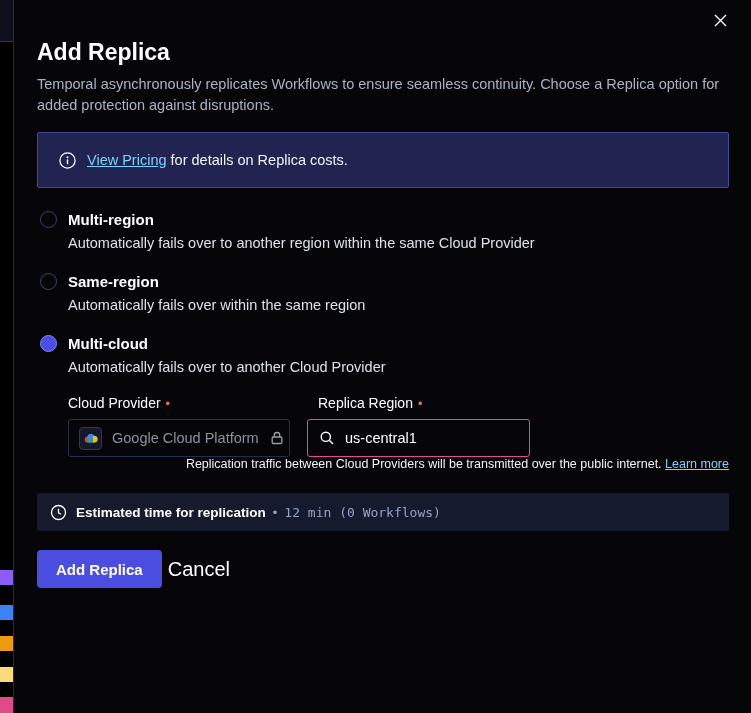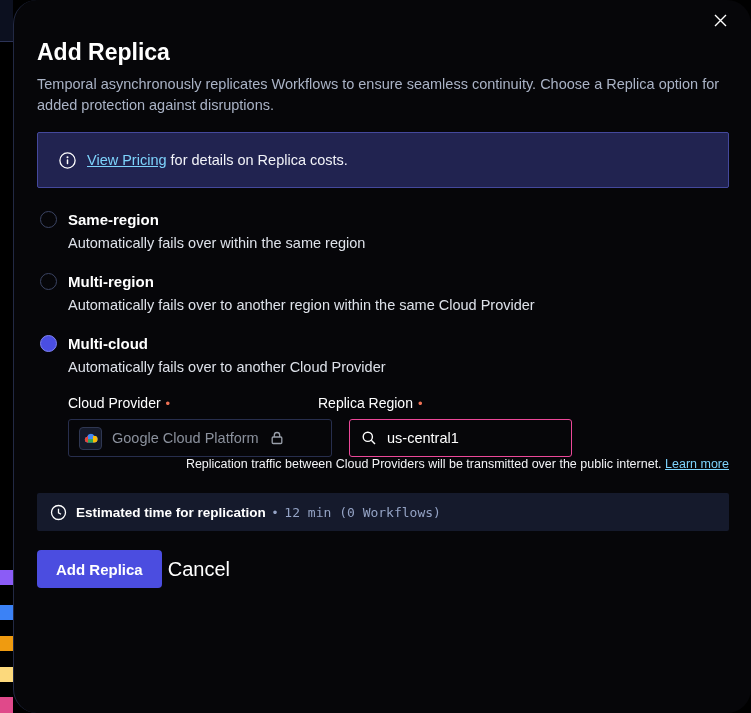--- a/index.html
+++ b/index.html
@@ -15,21 +15,20 @@
   .color-block.b0{top:570px;}
   .color-block.b1{top:605px;}
   .color-block.b2{top:636px;}
   .color-block.b3{top:667px;}
   .color-block.b4{top:697px;height:16px;}
   
   .modal{
     position:absolute;left:13px;top:0;right:0;bottom:0;box-sizing:border-box;
     background:#060609;border-left:1px solid #222944;
     padding:11px 22px 0 23px;
-    border-radius:24px;
   }
   .close-row{display:flex;justify-content:flex-end;height:18px;}
   .close-btn{width:18px;height:18px;background:none;border:none;padding:0;cursor:pointer;display:flex;align-items:center;justify-content:center;}
   .page-title{margin:10px 0 0;font-size:23px;font-weight:bold;color:#fff;}
   .modal-desc{margin-top:8px;font-size:14.5px;line-height:21px;color:#aab3c6;max-width:702px;}
   .pricing-banner{
     margin-top:16px;height:56px;box-sizing:border-box;
     background:#212350;border:1px solid #44489c;border-radius:2px;
     display:flex;align-items:center;padding:0 20px;font-size:14.5px;color:#f2f3f8;
   }
@@ -42,21 +41,21 @@
   .radio.selected{background:#4a4ee2;border-color:#7f83f0;}
   .option-label{font-weight:bold;font-size:15px;margin-left:11px;color:#fff;}
   .option-desc{margin:7px 0 0 31px;font-size:14.5px;color:#dde1e9;}
   .subform{margin-left:31px;margin-top:20px;}
   .field-labels{display:flex;}
   .field-label{font-weight:normal;font-size:14px;color:#fff;width:233px;box-sizing:border-box;}
   .field-label + .field-label{margin-left:17px;width:223px;}
   .req-dot{color:#ee7155;font-size:13px;margin-left:5px;}
   .fields{display:flex;gap:17px;margin-top:8px;}
   .field{height:38px;box-sizing:border-box;display:flex;align-items:center;border-radius:3px;background:transparent;}
-  .field.provider{width:264px;border:1px solid #272e4d;padding:0 10px;}
+  .field.provider{width:222px;border:1px solid #272e4d;padding:0 10px;}
   .gcp-badge{width:21px;height:21px;border-radius:4px;background:#151a2b;border:1px solid #2f3752;display:flex;align-items:center;justify-content:center;flex:0 0 auto;}
   .provider-text{color:#8b919d;font-size:14.5px;margin-left:10px;white-space:nowrap;}
   .lock-wrap{margin-left:10px;display:flex;}
   .field.region{width:223px;border:1px solid #ec4899;padding:0 11px;cursor:text;}
   .region-input{background:none;border:none;outline:none;color:#fff;font-size:14.5px;margin-left:8px;width:160px;font-family:inherit;}
   .note{font-size:12.5px;color:#f2f3f6;text-align:right;}
   .estimate{margin-top:8px;height:38px;background:#151a2c;display:flex;align-items:center;padding:0 13px;border-radius:2px;}
   .estimate .icon{margin-right:9px;display:flex;}
   .est-label{font-weight:bold;font-size:13.5px;color:#fff;}
   .est-sep{color:#94a3c5;margin:0 7px;font-size:13px;}
@@ -104,31 +103,31 @@
     <span>
       <a class="link">View Pricing</a><span> for details on Replica costs.</span>
     </span>
   </div>
 
   <div class="options">
 
     <div class="option">
       <div class="option-head">
         <span class="radio"></span>
-        <span class="option-label">Same-region</span>
-      </div>
-      <div class="option-desc">Automatically fails over within the same region</div>
+        <span class="option-label">Multi-region</span>
+      </div>
+      <div class="option-desc">Automatically fails over to another region within the same Cloud Provider</div>
     </div>
 
     <div class="option">
       <div class="option-head">
         <span class="radio"></span>
-        <span class="option-label">Multi-region</span>
-      </div>
-      <div class="option-desc">Automatically fails over to another region within the same Cloud Provider</div>
+        <span class="option-label">Same-region</span>
+      </div>
+      <div class="option-desc">Automatically fails over within the same region</div>
     </div>
 
     <div class="option">
       <div class="option-head">
         <span class="radio selected"></span>
         <span class="option-label">Multi-cloud</span>
       </div>
       <div class="option-desc">Automatically fails over to another Cloud Provider</div>
 
       <div class="subform">

